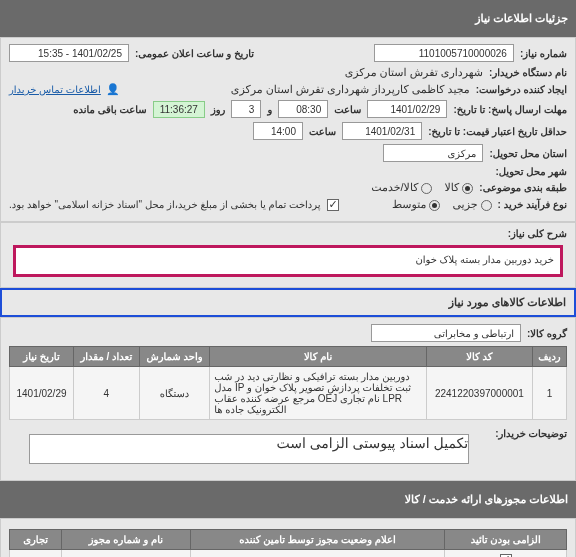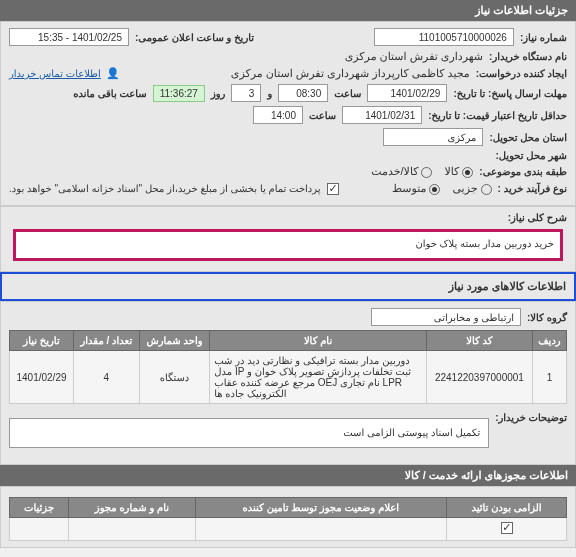--- a/index.html
+++ b/index.html
@@ -7,21 +7,21 @@
   font-family: Tahoma, Arial, sans-serif;
   font-size: 11px;
   background: #f0f0f0;
   width: 576px;
   direction: rtl;
   color: #333;
 }
 .section-header {
   background: #6a6a6a;
   color: #fff;
-  padding: 4px 8px;
+  padding: 12px 8px;
   font-size: 11px;
   font-weight: bold;
 }
 .form-section {
   background: #e8e8e8;
   padding: 6px 8px;
   border: 1px solid #ccc;
 }
 .row {
   display: flex;
@@ -108,24 +108,24 @@
 }
 td {
   background: #f5f5f5;
   padding: 4px;
   border: 1px solid #ccc;
   text-align: center;
 }
 .note-box {
   background: #fff;
   border: 1px solid #999;
-  padding: 8px;
-  margin: 6px 0;
+  padding: 0;
+  margin: 6px 20px;
   min-height: 30px;
-  font-size: 10px;
+  font-size: 14px;
 }
 .timer {
   background: #d4f4d4;
   border: 1px solid #8c8;
   padding: 2px 6px;
   font-size: 10px;
 }
 .checkbox {
   width: 12px;
   height: 12px;
@@ -283,21 +283,21 @@
   <span>اطلاعات مجوزهای ارائه خدمت / کالا</span>
 </div>
 
 <div style="padding:6px 8px;background:#e8e8e8;border:1px solid #ccc">
   <table>
     <thead>
       <tr>
         <th>الزامی بودن تائید</th>
         <th>اعلام وضعیت مجوز توسط تامین کننده</th>
         <th>نام و شماره مجوز</th>
-        <th>جزئیات</th>
+        <th>تجاری</th>
       </tr>
     </thead>
     <tbody>
       <tr>
         <td>
           <span class="checkbox checked"></span>
         </td>
         <td></td>
         <td></td>
         <td></td>

